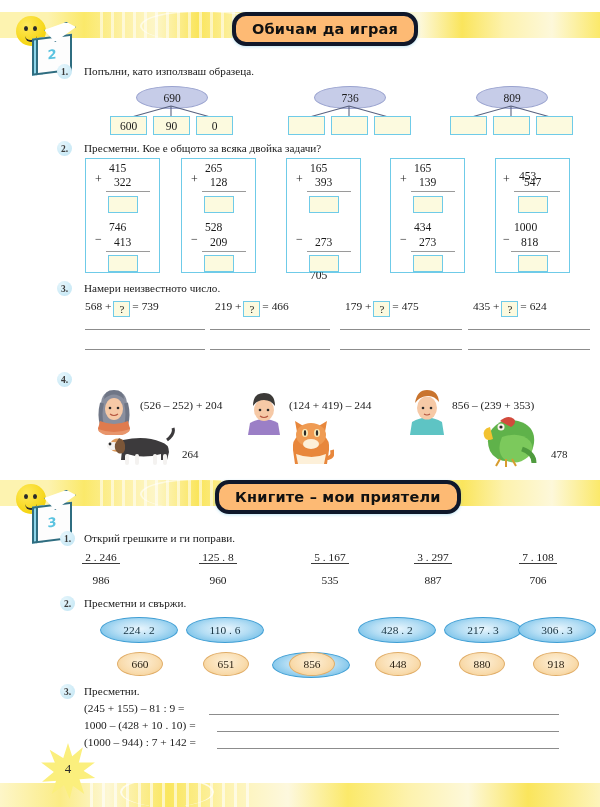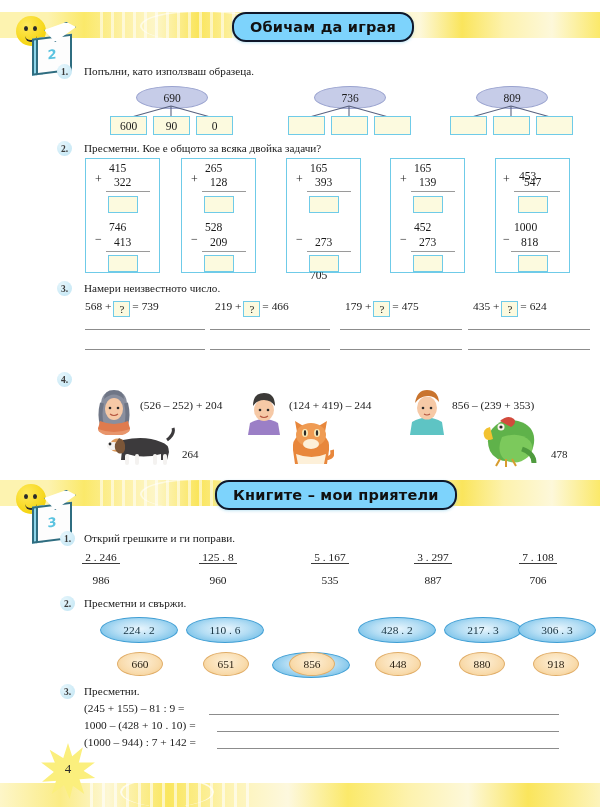--- a/index.html
+++ b/index.html
@@ -71,22 +71,22 @@
   .page-num{
     position:absolute;left:0;top:0;width:56px;height:56px;
     display:flex;align-items:center;justify-content:center;
     font-family:"Liberation Serif",serif;font-size:13px;color:#2b2b2b;
     padding-bottom:4px;box-sizing:border-box;
   }
 
   
   .title-pill{
     position:absolute;
-    background:#7dd3fc;
-    border:2px solid #0f172a;
+    background:#fdba74;
+    border:4px solid #0f172a;
     border-radius:14px;
     height:26px;
     display:flex;align-items:center;justify-content:center;
     padding:0 16px;
     box-shadow:0 1px 3px rgba(120,200,230,.45);
     font-family:"DejaVu Sans",sans-serif;
     font-weight:bold;font-size:14.5px;color:#111;
     letter-spacing:.2px;
     white-space:nowrap;
   }
@@ -321,21 +321,21 @@
     <div class="calc-ans" style="left:22px;top:96px;"></div>
   </div>
 
   <div class="calcbox" style="left:390px;top:158px;">
     <div class="calc-op" style="left:9px;top:13px;">+</div>
     <div class="calc-n1" style="left:23px;top:3px;">165</div>
     <div class="calc-n2" style="left:28px;top:17px;">139</div>
     <div class="calc-rule" style="left:20px;top:32px;width:44px;"></div>
     <div class="calc-ans" style="left:22px;top:37px;"></div>
     <div class="calc-op" style="left:9px;top:73px;">−</div>
-    <div class="calc-n1" style="left:23px;top:62px;">452</div>
+    <div class="calc-n1" style="left:23px;top:62px;">434</div>
     <div class="calc-n2" style="left:28px;top:77px;">273</div>
     <div class="calc-rule" style="left:20px;top:92px;width:44px;"></div>
     <div class="calc-ans" style="left:22px;top:96px;"></div>
   </div>
 
   <div class="calcbox" style="left:495px;top:158px;">
     <div class="calc-op" style="left:7px;top:13px;">+</div>
     <div class="calc-n1" style="left:23px;top:11px;">453</div>
     <div class="calc-n2" style="left:28px;top:17px;">547</div>
     <div class="calc-rule" style="left:18px;top:32px;width:46px;"></div>

